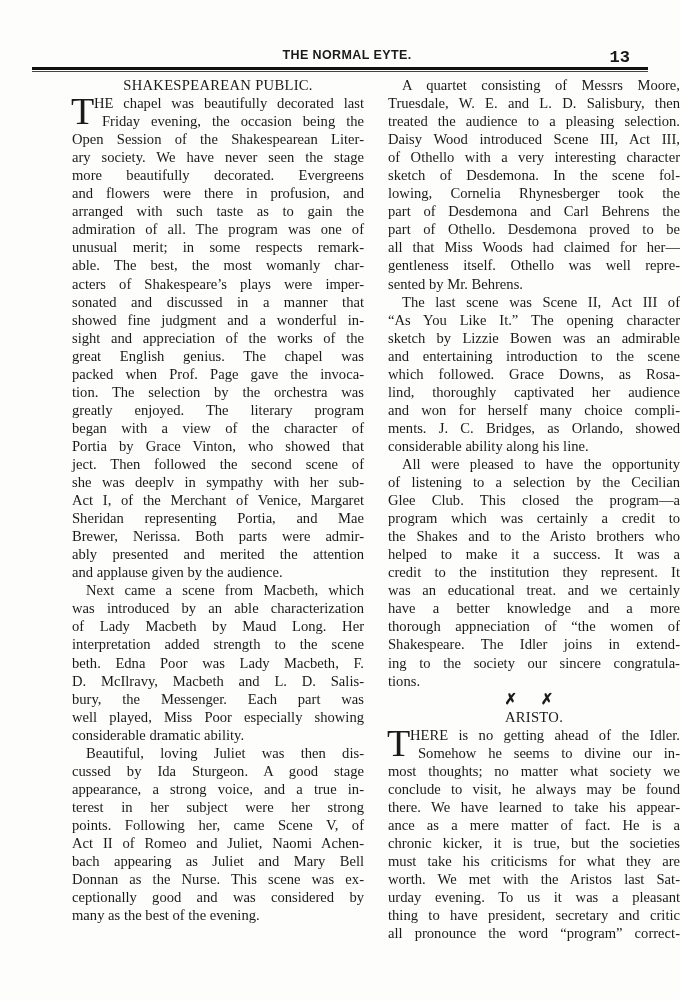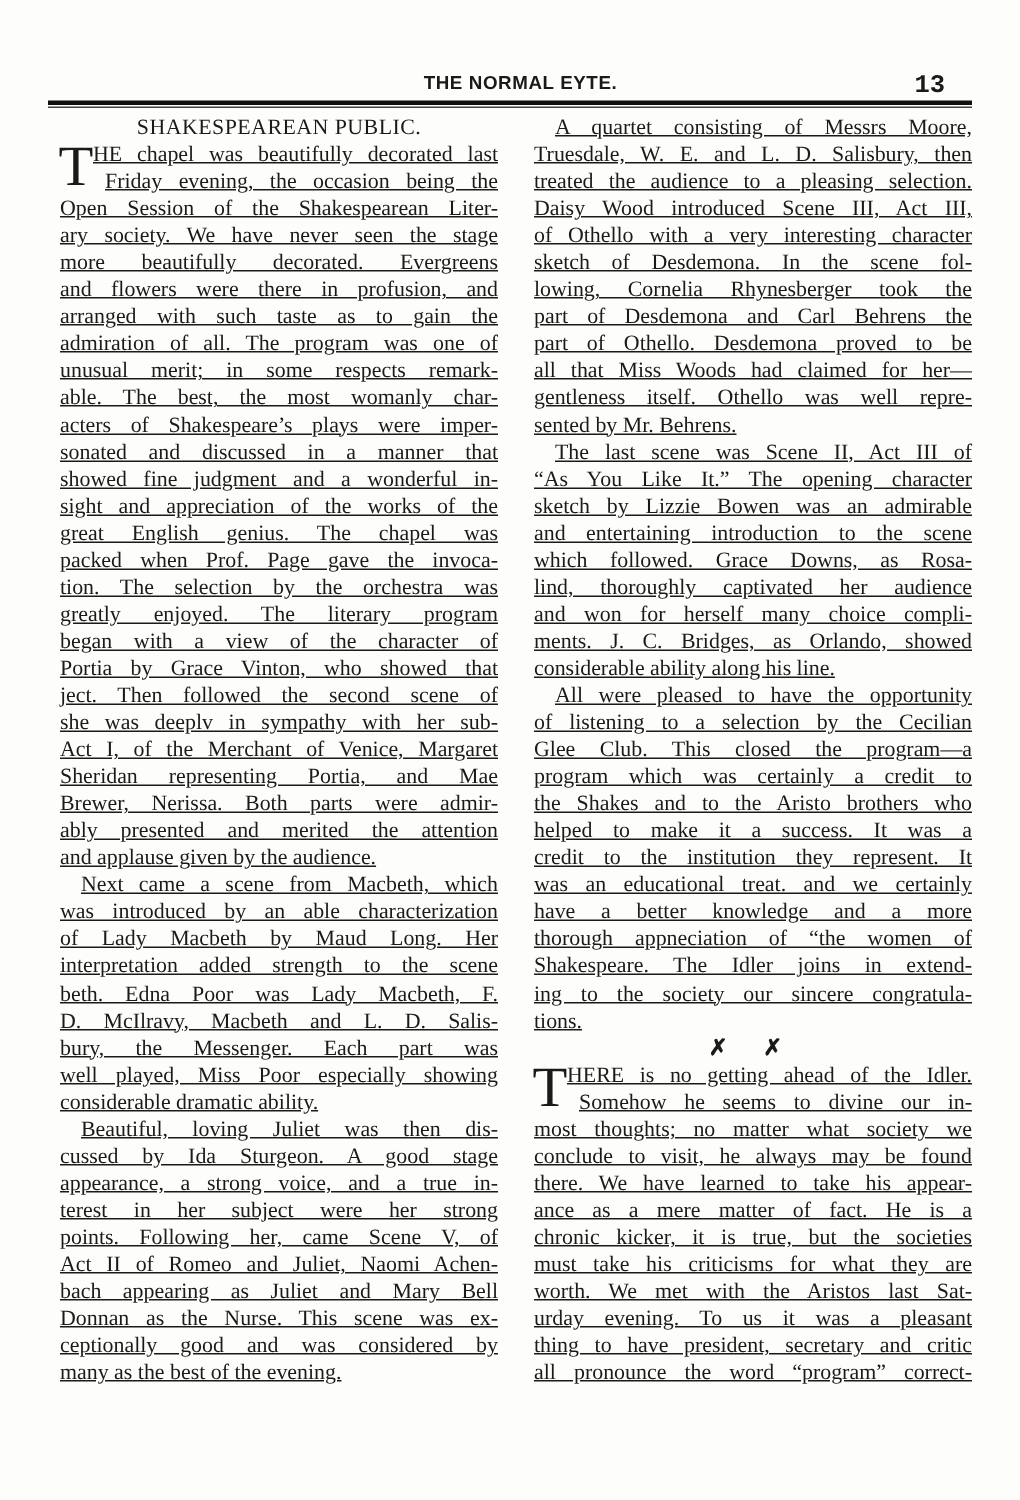--- a/index.html
+++ b/index.html
@@ -20,21 +20,21 @@
     font-family: Liberation Mono, monospace; font-weight: bold; font-size: 17px;
   }
   .rule-thick {
     position: absolute; left: 32px; top: 67px; width: 616px; height: 2.5px; background: #111;
   }
   .rule-thin {
     position: absolute; left: 32px; top: 71px; width: 616px; height: 1px; background: #444;
   }
   .col {
     position: absolute; top: 76px; width: 292px;
-    font-size: 14.6px; line-height: 18.05px;
+    font-size: 14.6px; line-height: 18.05px; margin-left: 32px;
   }
   .col.left { left: 40px; }
   .col.right { left: 356px; }
   .col-divider {
     position: absolute; left: 345px; top: 76px; width: 0; height: 920px;
   }
   .line {
     display: block; text-align: justify; text-align-last: justify; white-space: nowrap;
     height: 18.05px; overflow: visible;
   }
@@ -45,21 +45,21 @@
     display: block; text-align: center; height: 18.05px; letter-spacing: 0.3px;
   }
   .dropcap-wrap { position: relative; }
   .dropcap {
     position: absolute; left: -1px; top: 1px; font-size: 38px; line-height: 32px;
     font-family: "Liberation Serif", "DejaVu Serif", serif;
   }
   .ornament {
     display: block; text-align: center; height: 18.05px; font-weight: bold; font-size: 15px; letter-spacing: 10px;
   }
-  .para { margin: 0; padding: 0; text-decoration: underline; }
+  .para { margin: 0; padding: 0; }
   .para + .para { margin-top: 0; }
 </style>
 </head>
 <body>
 
 <div class="header">
   <span class="title">THE NORMAL EYTE.</span>
   <span class="page-num">13</span>
 </div>
 <div class="rule-thick"></div>
@@ -165,20 +165,21 @@
         <span class="line">credit to the institution they represent.  It</span>
         <span class="line">was an educational treat. and we certainly</span>
         <span class="line">have a better knowledge and a more</span>
         <span class="line">thorough appneciation of “the women of</span>
         <span class="line">Shakespeare.  The Idler joins in extend-</span>
         <span class="line">ing to the society our sincere congratula-</span>
         <span class="line last">tions.</span>
       </div>
     </div>
   <span class="ornament">✗ ✗</span>
+  <span class="heading">ARISTO.</span>
   <div class="dropcap-wrap">
     <span class="dropcap">T</span>
     <div id="right-body-2">
         <div class="para">
           <span class="line dropcap-indent">HERE is no getting ahead of the Idler.</span>
           <span class="line dropcap-indent" style="padding-left: 30px;">Somehow he seems to divine our in-</span>
           <span class="line">most thoughts; no matter what society we</span>
           <span class="line">conclude to visit, he always may be found</span>
           <span class="line">there.  We have learned to take his appear-</span>
           <span class="line">ance as a mere matter of fact.  He is a</span>

